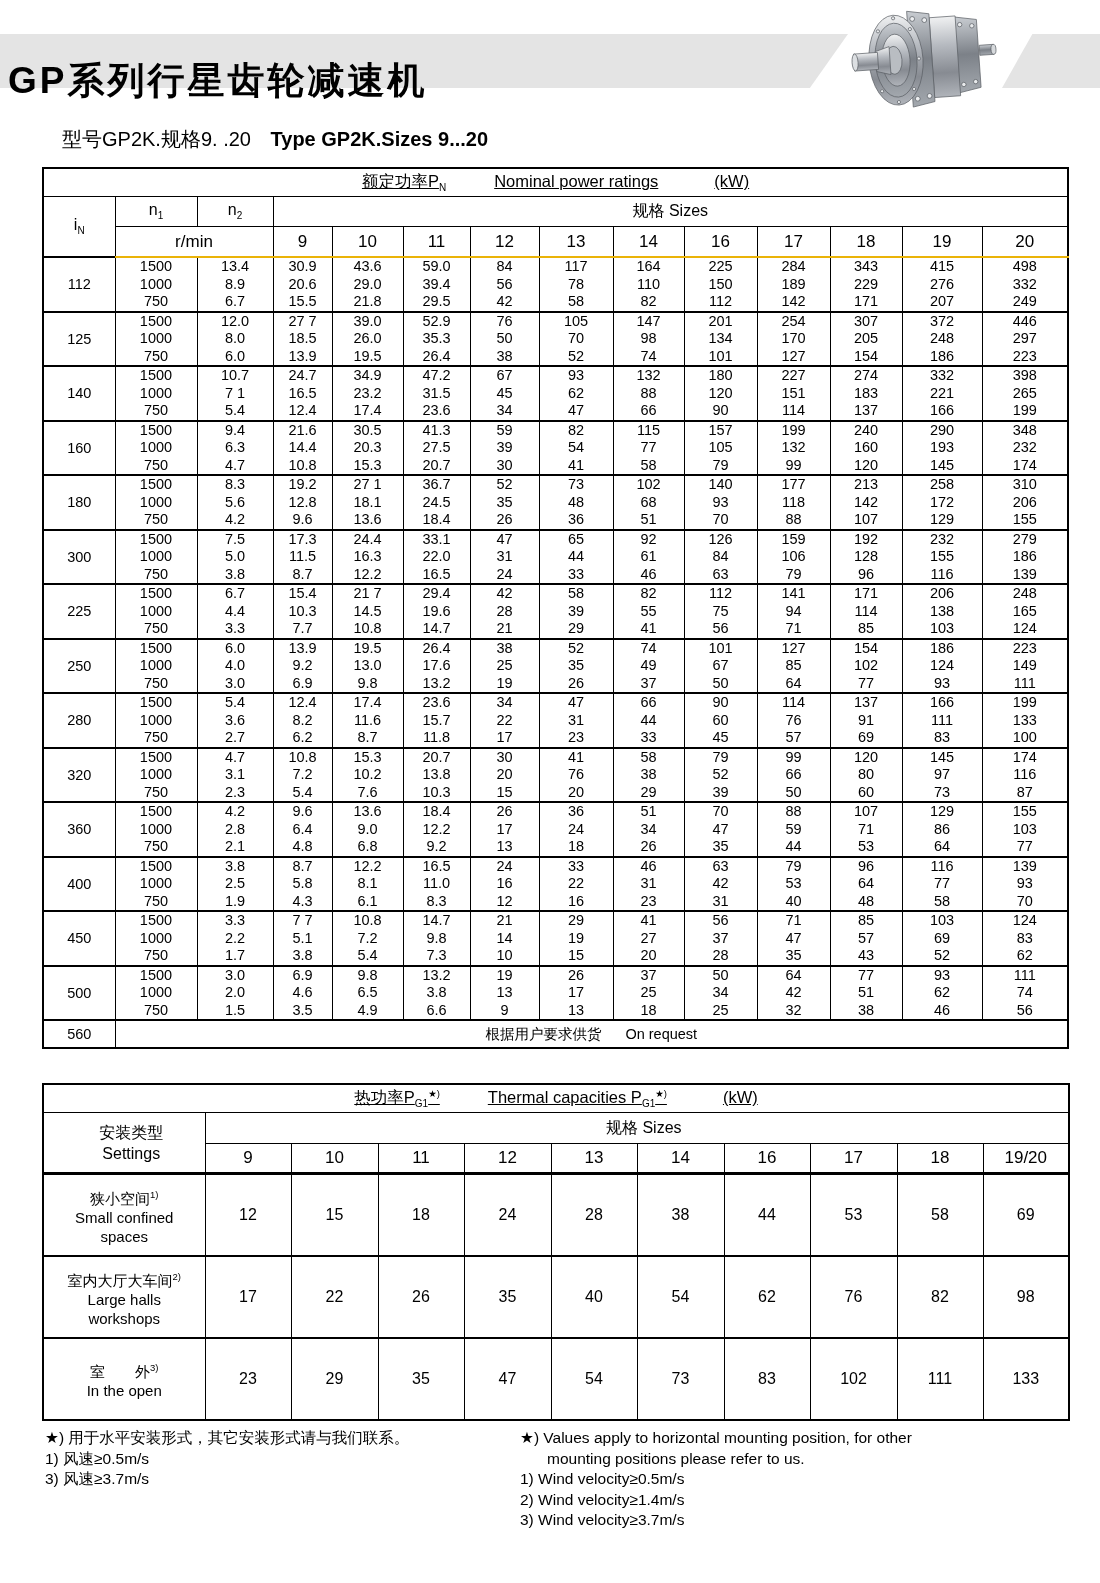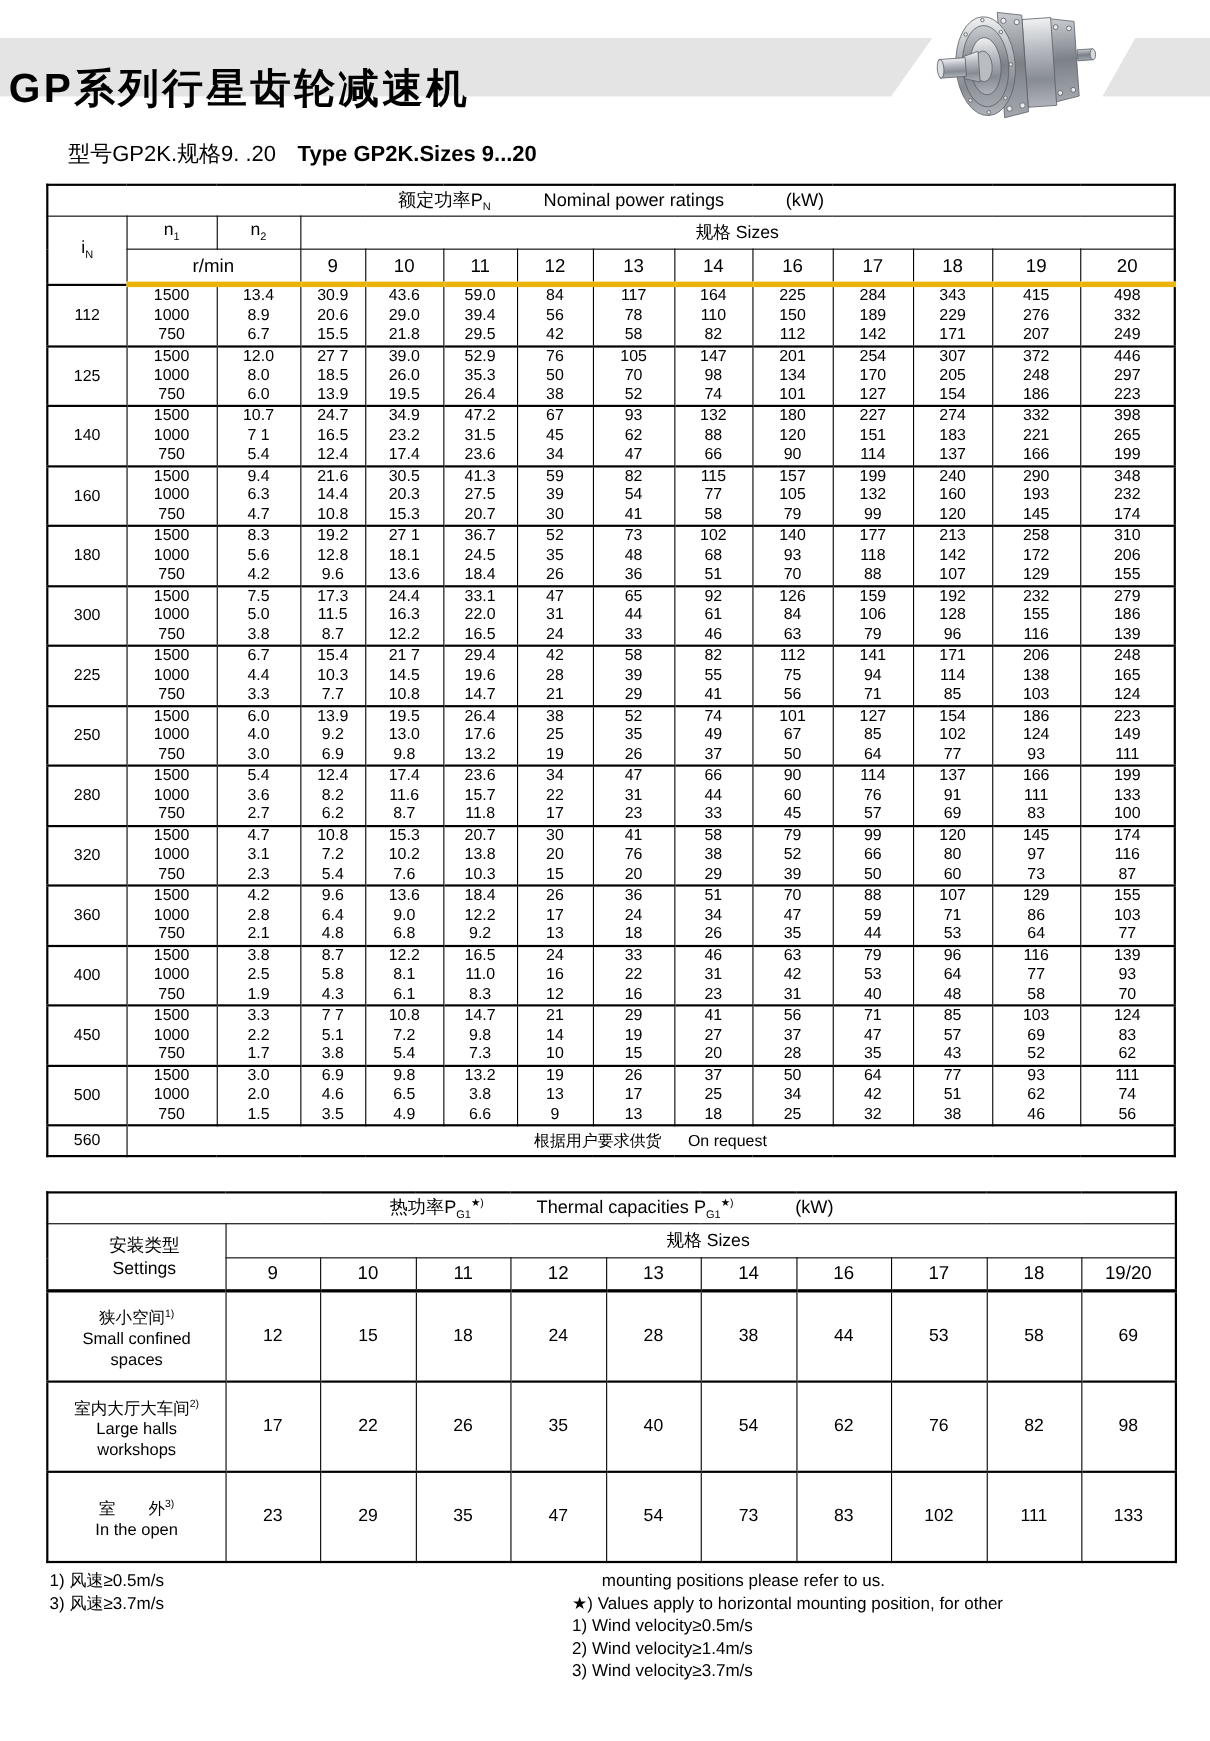--- a/index.html
+++ b/index.html
@@ -15,28 +15,28 @@
               letter-spacing:3px;white-space:nowrap;}
   .gear{position:absolute;top:4px;left:850px;}
 
   .subtitle{position:absolute;top:126px;left:62px;font-size:20px;white-space:nowrap;}
   .subtitle .en{margin-left:14px;font-weight:bold;}
 
   
   .tbl{position:absolute;left:42px;width:1026px;border-collapse:collapse;table-layout:fixed;
        border:2px solid #000;background:#fff;}
   .tbl th,.tbl td{border:1px solid #000;text-align:center;vertical-align:middle;padding:0;font-weight:normal;}
-  .ttl{height:27px;font-size:16.5px;border-bottom:2px solid #000;}
+  .ttl{height:27px;font-size:16.5px;border-bottom:2px solid #000;text-decoration:underline;}
   .ttl .t-en{margin-left:48px;margin-right:56px;}
   sub{font-size:10px;}
   sup{font-size:9.5px;}
   .hdr{font-size:16px;}
   .power{top:167px;}
   .power thead tr:nth-child(2) th{height:29px;}
-  .power .sizes-row th{height:29px;border-bottom:5px solid #eab308;font-size:17px;}
+  .power .sizes-row th{height:29px;border-bottom:2px solid #eab308;font-size:17px;}
   .power .grp td{border-top:2px solid #000;font-size:14.5px;}
   .power .ln{height:17.5px;line-height:17.5px;}
   .power .in-cell{font-size:14.5px;}
   .power .onreq-cell{height:26px;font-size:15px;}
   .power .orq-en{margin-left:24px;}
 
   .thermal{top:1083px;}
   .thermal thead tr:nth-child(2) th{height:30px;padding-left:14px;}
   .thermal .sizes-row th{height:28px;border-bottom:3px solid #000;font-size:17px;}
   .thermal .settings div{line-height:21px;font-size:16px;}
@@ -1205,25 +1205,26 @@
           <td class="val-cell">83</td>
           <td class="val-cell">102</td>
           <td class="val-cell">111</td>
           <td class="val-cell">133</td>
         </tr>
       </tbody>
   </table>
 
   <div class="footnotes">
     <div class="fn-col fn-cn" id="fn-cn">
+        <div class="fn-line">★) 用于水平安装形式，其它安装形式请与我们联系。</div>
         <div class="fn-line">1) 风速≥0.5m/s</div>
         <div class="fn-line">3) 风速≥3.7m/s</div>
       </div>
     <div class="fn-col fn-en" id="fn-en">
+        <div class="fn-line">★) Values apply to horizontal mounting position, for other</div>
         <div class="fn-line indent">mounting positions please refer to us.</div>
-        <div class="fn-line">★) Values apply to horizontal mounting position, for other</div>
         <div class="fn-line">1) Wind velocity≥0.5m/s</div>
         <div class="fn-line">2) Wind velocity≥1.4m/s</div>
         <div class="fn-line">3) Wind velocity≥3.7m/s</div>
       </div>
   </div>
 
 </div>
 
 </body></html>

